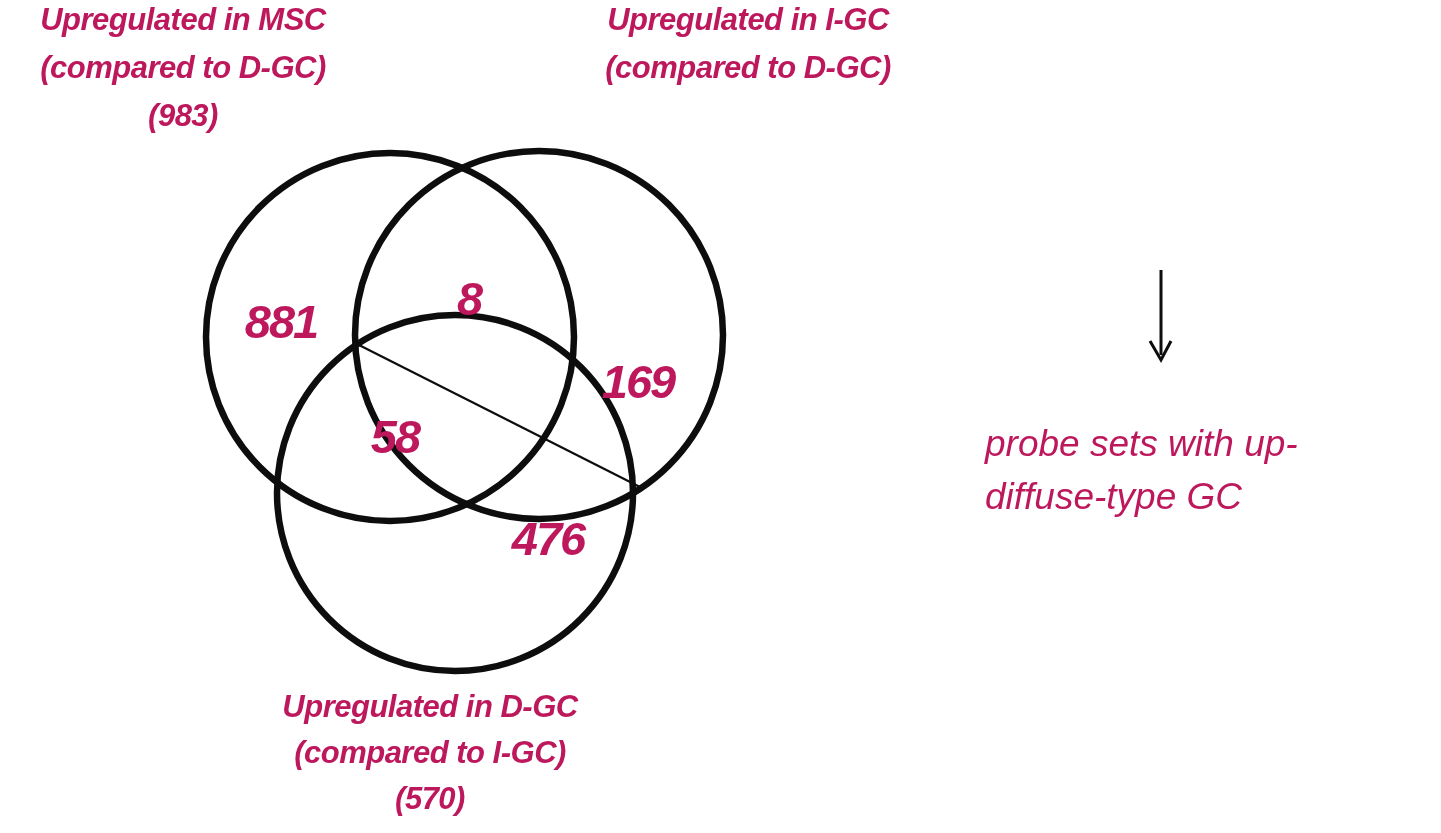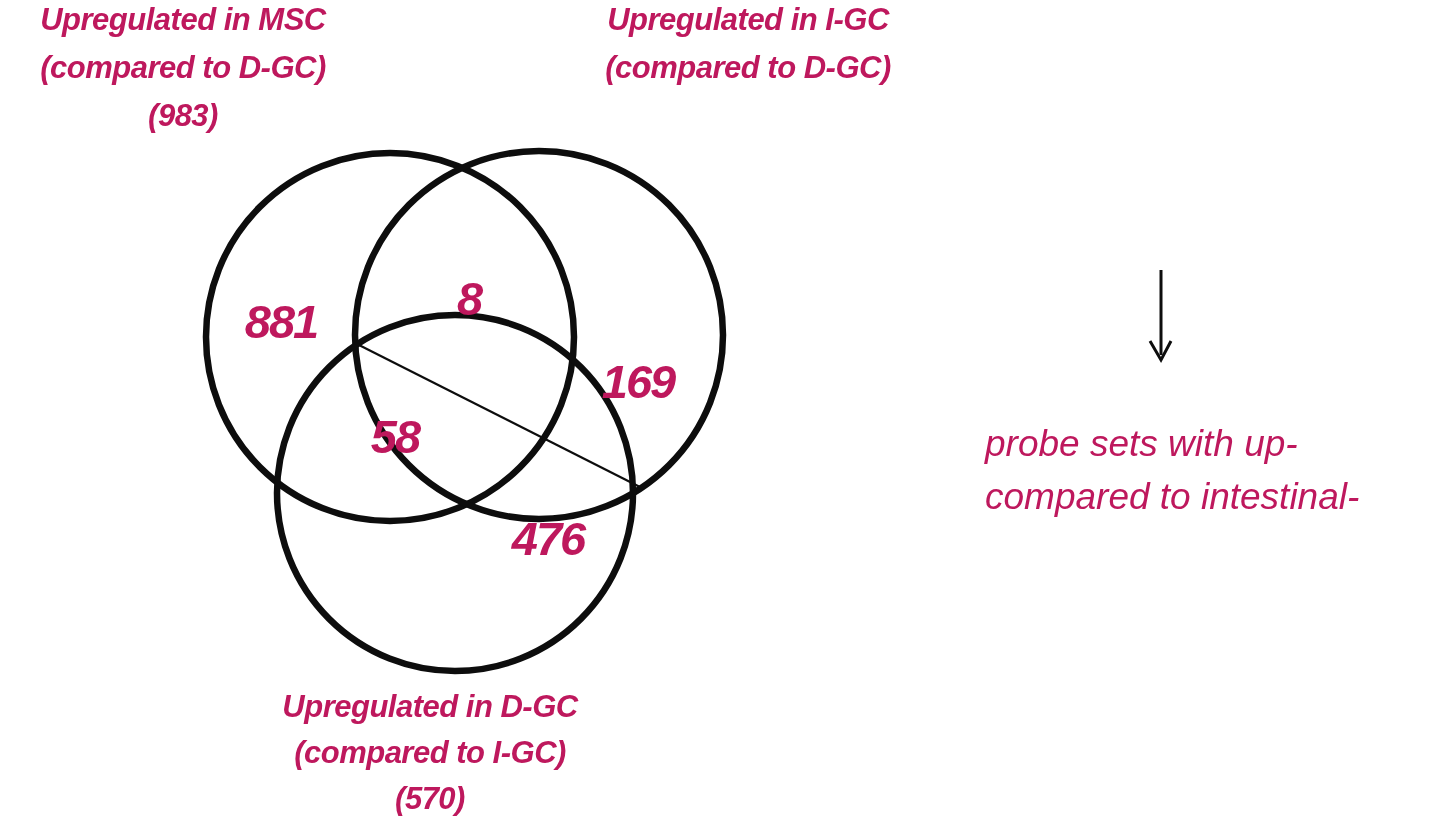--- a/index.html
+++ b/index.html
@@ -94,16 +94,16 @@
     </div>
 
   <span class="count" id="count-msc-only">881</span>
   <span class="count" id="count-msc-igc">8</span>
   <span class="count" id="count-igc-only">169</span>
   <span class="count" id="count-msc-dgc">58</span>
   <span class="count" id="count-dgc-only">476</span>
 
   <div class="flow-text" id="flow-step2">
       <div>probe sets with up-</div>
-      <div>compared to intestinal-</div>
+      <div>diffuse-type GC</div>
     </div>
 
 </div>
 
 </body></html>

